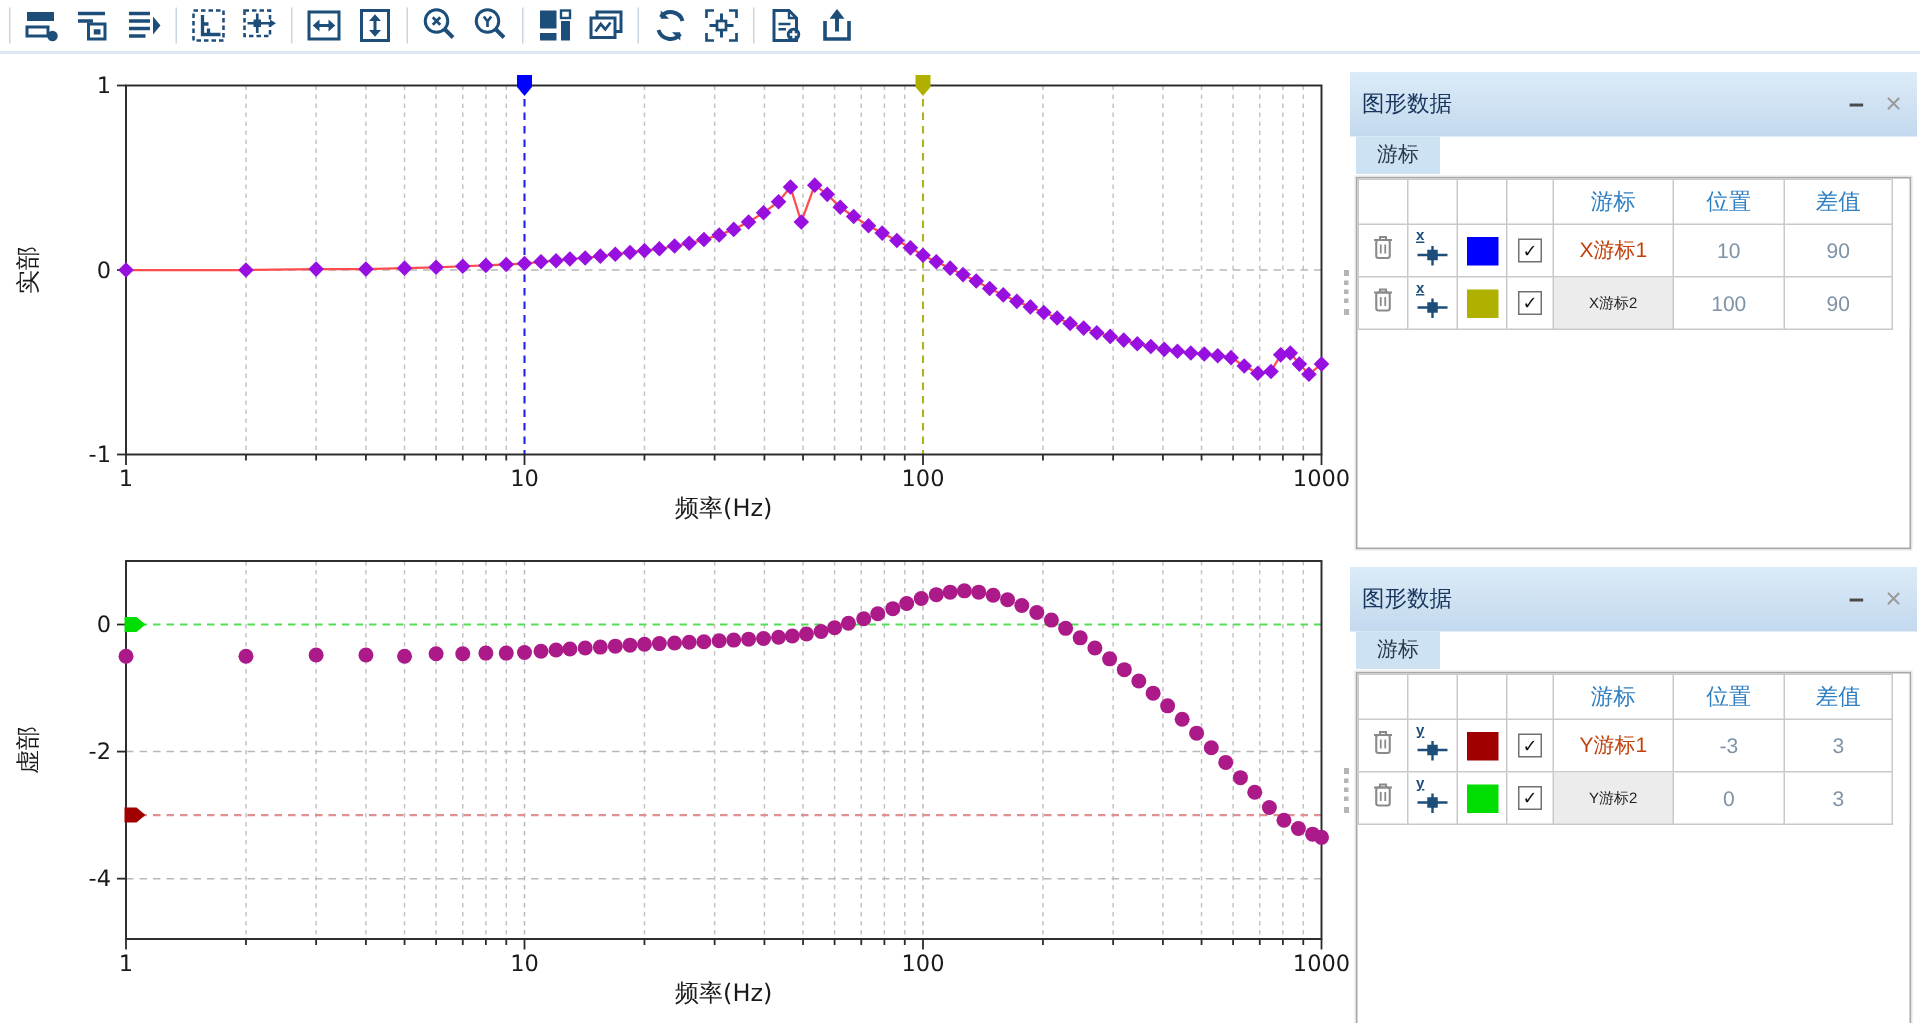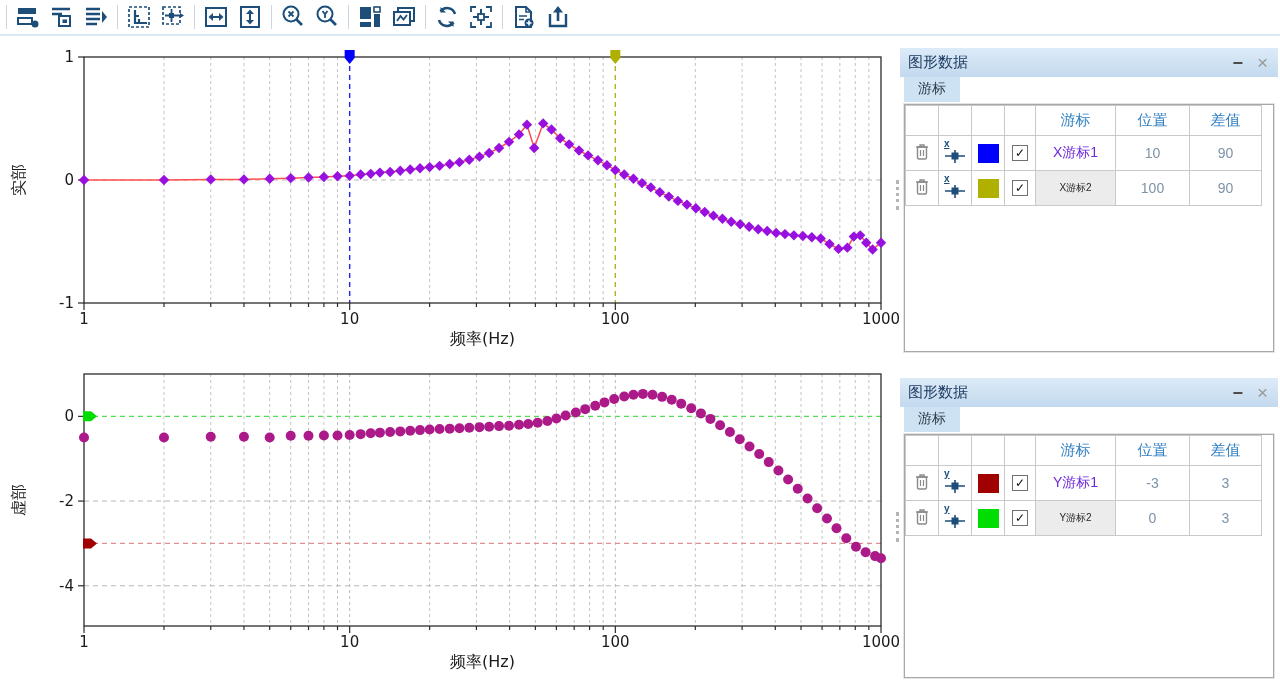--- a/index.html
+++ b/index.html
@@ -17,40 +17,40 @@
 
   
   .chart-svg { position:absolute; left:0; overflow:visible; }
   .chart-svg text { font-family:"DejaVu Sans","Liberation Sans",sans-serif; fill:#1a1a1a; }
 
   
   .vsplit { position:absolute; left:896px; width:3px; border-left:3px dotted #b5b5b5; }
 
   
   .panel { position:absolute; left:900px; width:378px; background:#fff; }
-  .panel-title { height:29px; background:linear-gradient(#dcebf8,#c3d9ee);
+  .panel-title { height:43px; background:linear-gradient(#dcebf8,#c3d9ee);
                  display:flex; align-items:center; padding:0 8px; }
   .panel-title-text { color:#17365d; font-size:15px; flex:1; }
   .win-btns { display:flex; align-items:center; gap:14px; padding-right:2px; }
   .btn-min { color:#4a4a4a; font-size:18px; font-weight:bold; line-height:14px; cursor:pointer; }
   .btn-close { color:#9a9a9a; font-size:19px; line-height:16px; cursor:pointer; }
   .tabrow { height:25px; display:flex; align-items:flex-end; padding-left:4px; }
   .tab { display:inline-block; background:#cde3f4; color:#2b3a4a; font-size:14px;
          padding:3px 14px 4px 14px; cursor:pointer; }
   .tablebox { margin:2px 4px 0 4px; border:1px solid #a8a8a8; box-shadow:0 0 0 1px #e4e4e4;
               background:#fff; overflow:hidden; }
   .cur-table { border-collapse:collapse; table-layout:fixed; width:100%; }
   .cur-table th, .cur-table td { border:1px solid #c9c9c9; text-align:center; vertical-align:middle;
                                  overflow:hidden; background:#fff; }
   .cur-table tr.thead th { height:30px; color:#2f7fc1; font-size:15px; font-weight:normal; }
   .cur-table tr.drow td { height:35px; }
   .c-del{width:33px}.c-ico{width:33px}.c-sw{width:33px}.c-chk{width:31px}
   .c-name{width:80px}.c-pos{width:74px}.c-dif{width:72px}.c-fill{border-top:none!important;border-right:none!important;border-bottom:none!important;}
   .val { color:#7e93a6; font-size:14px; }
-  .name-dim { color:#6d28d9; font-size:14px; }
+  .name-dim { color:#c2410c; font-size:14px; }
   .name-sel { color:#1f1f1f; font-size:10px; background:#ececec !important; }
   .swatch { width:21px; height:19px; margin:0 auto; }
   .checkbox { width:16px; height:16px; border:1px solid #707070; background:#fff; margin:0 auto;
               display:flex; align-items:center; justify-content:center;
               font-size:12px; color:#111; line-height:1; cursor:pointer; }
   .curicon { position:relative; width:24px; height:24px; margin:0 auto; }
   .axletter { position:absolute; left:1px; top:-3px; font-size:10px; font-weight:bold;
               color:#1d4e7a; text-decoration:underline; }
 </style>
 </head>

